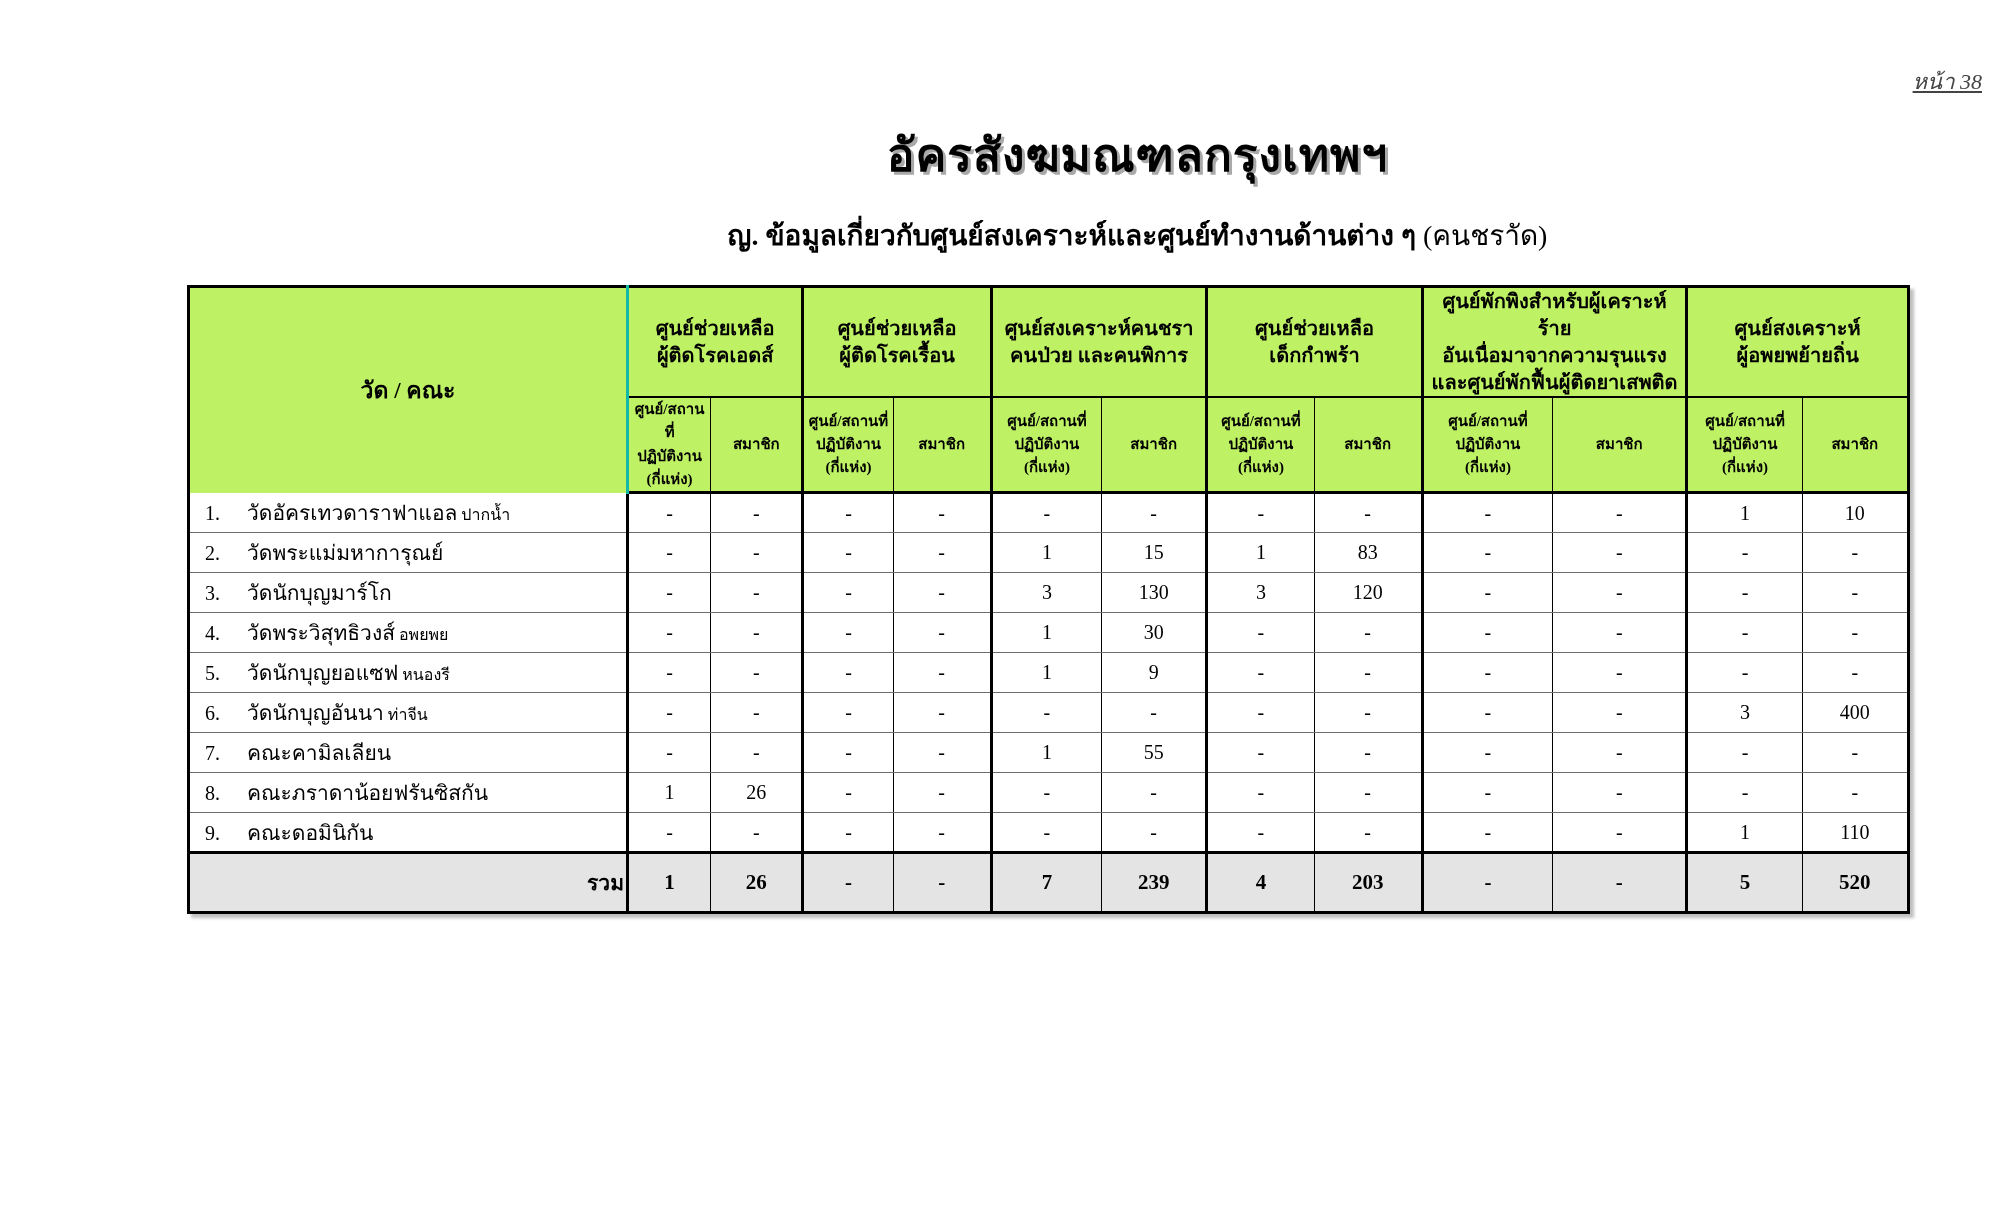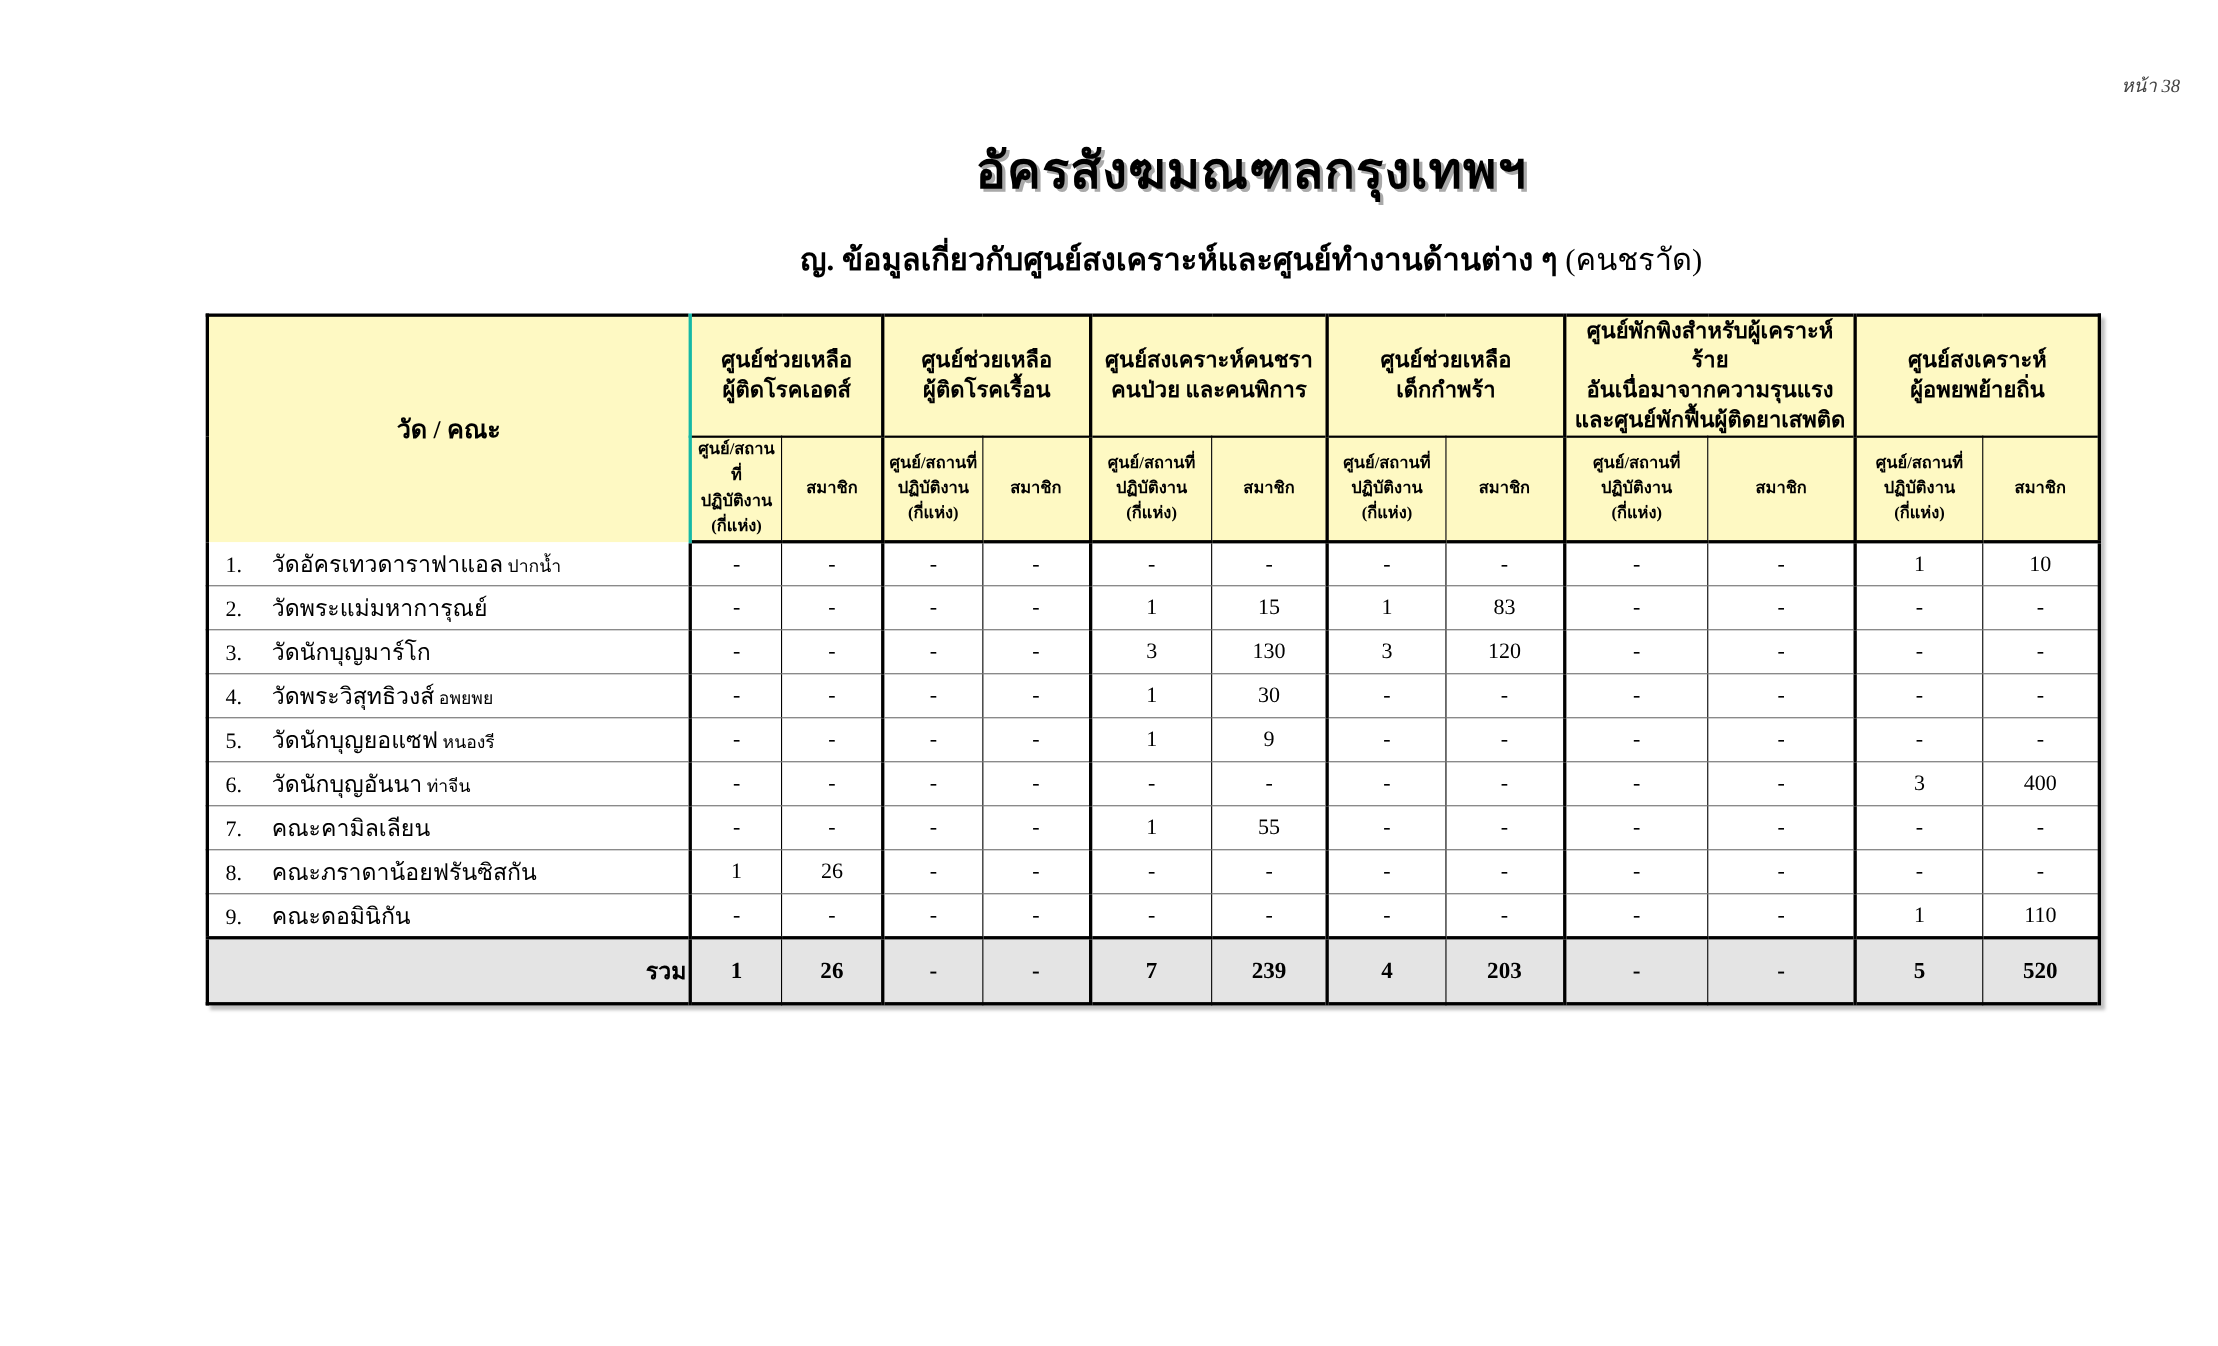--- a/index.html
+++ b/index.html
@@ -1,21 +1,22 @@
 <!DOCTYPE html>
 <html><head>
 <meta charset="utf-8">
 <style>
   * { margin:0; padding:0; box-sizing:border-box; }
   html,body { width:2016px; height:1224px; background:#ffffff; }
   body { font-family:"Liberation Serif","DejaVu Serif",serif; color:#000; position:relative; }
 
   .page-number {
     position:absolute; top:64px; right:34px;
-    font-size:17px; font-style:italic; color:#444;
+    font-size:22px; font-style:italic; color:#444;
+    text-decoration:underline;
   }
 
   .doc { position:absolute; left:187px; top:100px; width:1901px; }
 
   .title {
     text-align:center; font-size:46px; font-weight:bold;
     letter-spacing:1px;
     text-shadow:3px 3px 0 #a9a9a9;
     margin-top:18px;
   }
@@ -25,21 +26,21 @@
   .subtitle .note { font-weight:400; }
 
   table {
     margin-top:28px;
     width:1723px; table-layout:fixed; border-collapse:collapse;
     border:3px solid #000;
     box-shadow:4px 4px 3px rgba(0,0,0,0.25);
   }
   th, td { text-align:center; vertical-align:middle; padding:0 2px; }
 
-  thead th { background:#fef9c3; }
+  thead th { background:#bef264; }
   th.name-h { font-size:23px; font-weight:bold; border-right:3px solid #14b8a6; }
   th.grp {
     font-size:20px; font-weight:bold; white-space:pre-line; line-height:1.35;
     border-right:3px solid #000; border-bottom:2px solid #000; height:88px;
   }
   th.grp:last-child { border-right:none; }
   tr.sub th { height:78px; font-size:15px; font-weight:bold; white-space:pre-line; line-height:1.55; border-bottom:3px solid #000; }
   th.ctr { border-right:1px solid #000; }
   th.mem { border-right:3px solid #000; }
   tr.sub th:last-child { border-right:none; }

